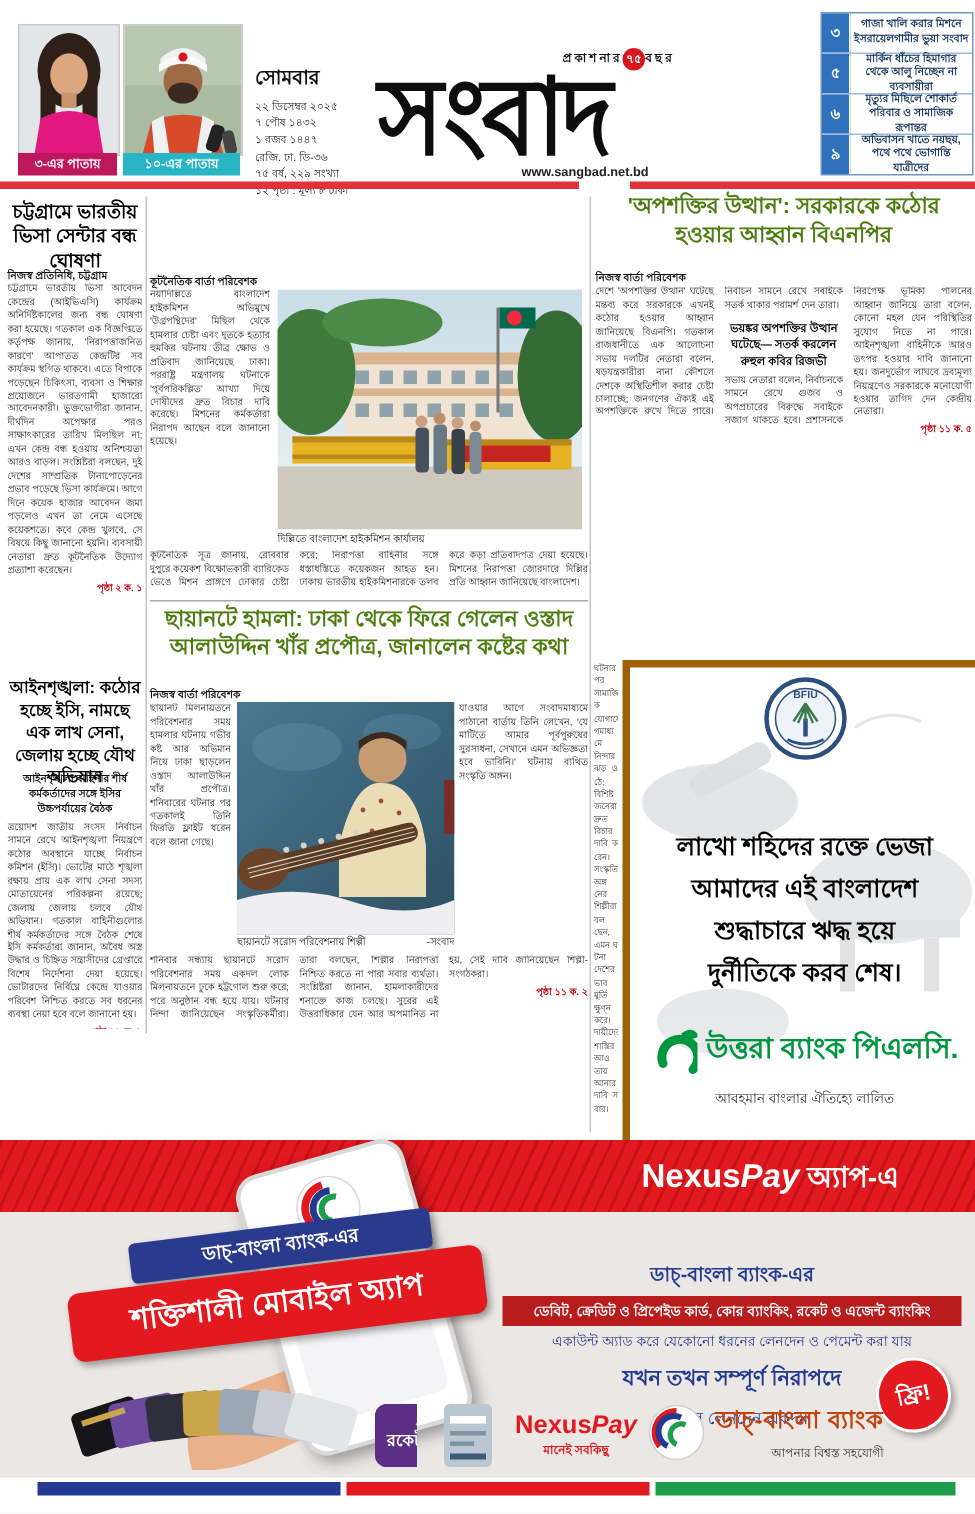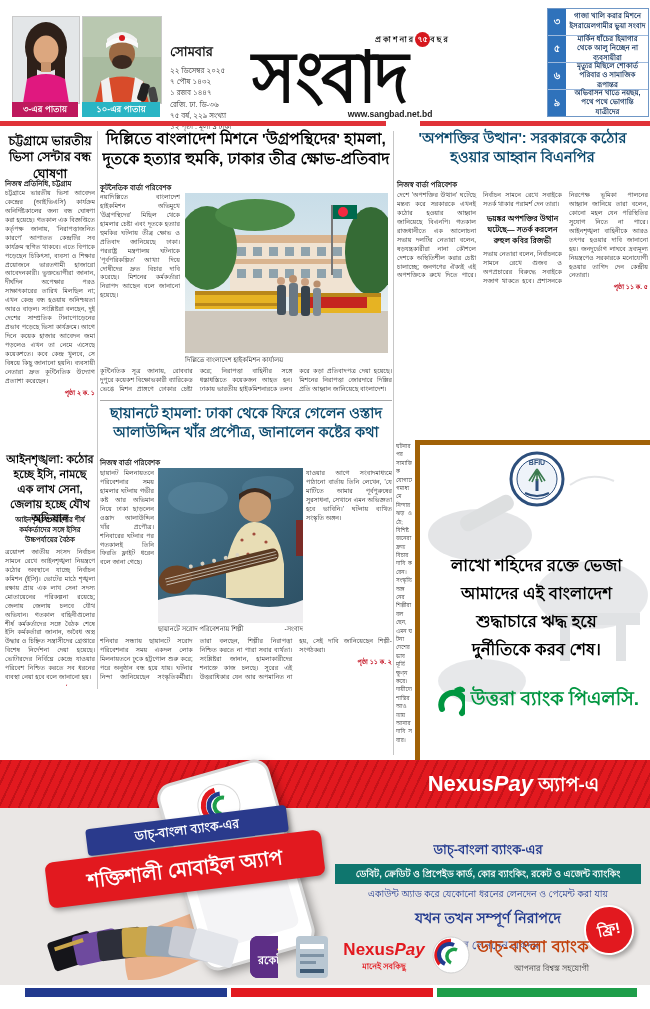--- a/index.html
+++ b/index.html
@@ -20,21 +20,21 @@
   .idx{border:1px solid #6f97c6;background:#fff;}
   .idx-row{display:flex;border-bottom:1px solid #9db9dc;height:26px;}
   .idx-row:last-child{border-bottom:none;}
   .idx-num{width:18px;background:#2f72bb;color:#fff;font-size:10px;font-weight:bold;
            display:flex;align-items:center;justify-content:center;border-right:1px solid #fff;}
   .idx-txt{flex:1;padding:1px 2px;font-size:7.1px;font-weight:bold;color:#16355e;
            text-align:center;line-height:1.35;display:flex;align-items:center;justify-content:center;}
   .redbar{background:#e03238;height:5px;}
   
   .h-xl{font-size:15.5px;font-weight:bold;text-align:center;line-height:1.3;color:#000;}
-  .h-lg{font-size:14.5px;font-weight:bold;text-align:center;line-height:1.3;color:#0c4a6e;}
+  .h-lg{font-size:14.5px;font-weight:bold;text-align:center;line-height:1.3;color:#4d7c0f;}
   .h-md{font-size:12.5px;font-weight:bold;text-align:center;line-height:1.3;color:#000;}
   .h-sm{font-size:11px;font-weight:bold;text-align:center;line-height:1.35;color:#000;}
   .byline{font-size:7px;font-weight:bold;color:#111;}
   .subhead{font-size:7px;font-weight:bold;text-align:center;color:#111;line-height:1.4;}
   .bt{font-size:6.3px;line-height:1.42;text-align:justify;color:#222;overflow:hidden;}
   .cols3{column-count:3;column-gap:7px;}
   .marker{display:block;text-align:right;color:#c00415;font-weight:bold;font-size:6.4px;margin-top:2px;}
   .quote{font-size:7.6px;font-weight:bold;text-align:center;line-height:1.45;color:#000;
          margin:4px 0;break-inside:avoid;}
   .caption{font-size:6.6px;color:#111;line-height:1.3;}
@@ -51,21 +51,21 @@
      background-image:repeating-linear-gradient(115deg,rgba(120,0,8,.28) 0 2px,rgba(0,0,0,0) 2px 9px);}
   .dbbl-gray{background:#eae7e5;}
   .nexus-head{color:#fff;font-size:22px;font-weight:bold;white-space:nowrap;}
   .nexus-head .pay{font-style:italic;font-weight:900;}
   .nexus-head .app{font-size:19px;font-weight:900;}
   .ribbon{color:#fff;font-weight:bold;text-align:center;box-shadow:2px 3px 5px rgba(0,0,0,.35);}
   .ribbon-blue{background:#2a3a8c;font-size:12.5px;line-height:27px;border-radius:4px;}
   .ribbon-red{background:#e2191f;font-size:20px;line-height:46px;border-radius:8px;}
   .r-navy{color:#223a8f;}
   .r1{font-size:13px;font-weight:bold;text-align:center;}
-  .rbar{background:#0f766e;color:#fff;font-size:9.3px;font-weight:bold;text-align:center;padding:2.5px 3px;}
+  .rbar{background:#b91c1c;color:#fff;font-size:9.3px;font-weight:bold;text-align:center;padding:2.5px 3px;}
   .r2{font-size:9.3px;text-align:center;margin-top:3px;}
   .r3{font-size:14px;font-weight:bold;text-align:center;margin-top:5px;}
   .r4{font-size:11px;text-align:center;margin-top:6px;}
   .free-badge{width:46px;height:46px;border-radius:50%;background:#e2191f;border:2px solid #fff;
       color:#fff;font-weight:900;font-size:15px;display:flex;align-items:center;justify-content:center;
       transform:rotate(-12deg);box-shadow:2px 3px 4px rgba(0,0,0,.3);}
   .phone{background:#fff;border-radius:16px;border:3px solid #d8d8d8;
       box-shadow:3px 5px 10px rgba(0,0,0,.35);transform:rotate(-16deg);}
   .rocket-logo{background:#5d2e86;border-radius:8px;color:#fff;font-weight:bold;font-size:11px;
       display:flex;align-items:center;justify-content:center;}
@@ -112,21 +112,21 @@
   </div>
   <div class="abs teaser-label" style="left:82px;top:102px;width:78px;height:15px;background:#2ab5c4;">১০-এর পাতায়</div>
 
   <div class="abs dateblock" style="left:170px;top:42px;width:86px;">
     <div class="day">সোমবার</div>
     <div>২২ ডিসেম্বর ২০২৫</div>
     <div>৭ পৌষ ১৪৩২</div>
     <div>১ রজব ১৪৪৭</div>
     <div>রেজি. ঢা. ডি-৩৬</div>
     <div>৭৫ বর্ষ, ২২৯ সংখ্যা</div>
-    <div>১২ পৃষ্ঠা : মূল্য 3 টাকা</div>
+    <div>১২ পৃষ্ঠা : মূল্য ৮ টাকা</div>
   </div>
 
   <div class="abs anniv" style="left:375px;top:32px;">
     <span>প্রকাশনার</span><span class="badge">৭৫</span><span>বছর</span>
   </div>
   <div class="abs masthead" style="left:252px;top:42px;">সংবাদ</div>
   <div class="abs website" style="left:325px;top:109px;width:130px;">www.sangbad.net.bd</div>
 
   <div class="abs idx" style="left:547px;top:8px;width:100px;">
     <div class="idx-row">
@@ -160,21 +160,20 @@
     <span>চট্টগ্রামে ভারতীয় ভিসা আবেদন কেন্দ্রের (আইভিএসি) কার্যক্রম অনির্দিষ্টকালের জন্য বন্ধ ঘোষণা করা হয়েছে। গতকাল এক বিজ্ঞপ্তিতে কর্তৃপক্ষ জানায়, 'নিরাপত্তাজনিত কারণে' আপাতত কেন্দ্রটির সব কার্যক্রম স্থগিত থাকবে। এতে বিপাকে পড়েছেন চিকিৎসা, ব্যবসা ও শিক্ষার প্রয়োজনে ভারতগামী হাজারো আবেদনকারী। ভুক্তভোগীরা জানান, দীর্ঘদিন অপেক্ষার পরও সাক্ষাৎকারের তারিখ মিলছিল না; এখন কেন্দ্র বন্ধ হওয়ায় অনিশ্চয়তা আরও বাড়ল। সংশ্লিষ্টরা বলছেন, দুই দেশের সাম্প্রতিক টানাপোড়েনের প্রভাব পড়েছে ভিসা কার্যক্রমে। আগে দিনে কয়েক হাজার আবেদন জমা পড়লেও এখন তা নেমে এসেছে কয়েকশতে। কবে কেন্দ্র খুলবে, সে বিষয়ে কিছু জানানো হয়নি। ব্যবসায়ী নেতারা দ্রুত কূটনৈতিক উদ্যোগ প্রত্যাশা করেছেন।</span>
     <span class="marker">পৃষ্ঠা ২ ক. ১</span>
   </div>
   <div class="abs h-sm" style="left:5px;top:452px;width:90px;">আইনশৃঙ্খলা: কঠোর হচ্ছে ইসি, নামছে এক লাখ সেনা, জেলায় হচ্ছে যৌথ অভিযান</div>
   <div class="abs subhead" style="left:5px;top:515px;width:90px;">আইনশৃঙ্খলা বাহিনীর শীর্ষ কর্মকর্তাদের সঙ্গে ইসির উচ্চপর্যায়ের বৈঠক</div>
   <div class="abs bt" style="left:5px;top:548px;width:90px;height:138px;">
     <span>ত্রয়োদশ জাতীয় সংসদ নির্বাচন সামনে রেখে আইনশৃঙ্খলা নিয়ন্ত্রণে কঠোর অবস্থানে যাচ্ছে নির্বাচন কমিশন (ইসি)। ভোটের মাঠে শৃঙ্খলা রক্ষায় প্রায় এক লাখ সেনা সদস্য মোতায়েনের পরিকল্পনা রয়েছে; জেলায় জেলায় চলবে যৌথ অভিযান। গতকাল বাহিনীগুলোর শীর্ষ কর্মকর্তাদের সঙ্গে বৈঠক শেষে ইসি কর্মকর্তারা জানান, অবৈধ অস্ত্র উদ্ধার ও চিহ্নিত সন্ত্রাসীদের গ্রেপ্তারে বিশেষ নির্দেশনা দেয়া হয়েছে। ভোটারদের নির্বিঘ্নে কেন্দ্রে যাওয়ার পরিবেশ নিশ্চিত করতে সব ধরনের ব্যবস্থা নেয়া হবে বলে জানানো হয়।</span>
     <span class="marker">পৃষ্ঠা ১১ ক. ১</span>
   </div>
 
-  <div class="abs h-xl" style="left:100px;top:129px;width:292px;">দিল্লিতে বাংলাদেশ মিশনে 'উগ্রপন্থিদের' হামলা, দূতকে হত্যার হুমকি, ঢাকার তীব্র ক্ষোভ-প্রতিবাদ</div>
   <div class="abs byline" style="left:100px;top:182px;">কূটনৈতিক বার্তা পরিবেশক</div>
   <div class="abs bt" style="left:100px;top:193px;width:80px;height:160px;">নয়াদিল্লিতে বাংলাদেশ হাইকমিশন অভিমুখে 'উগ্রপন্থিদের' মিছিল থেকে হামলার চেষ্টা এবং দূতকে হত্যার হুমকির ঘটনায় তীব্র ক্ষোভ ও প্রতিবাদ জানিয়েছে ঢাকা। পররাষ্ট্র মন্ত্রণালয় ঘটনাকে 'পূর্বপরিকল্পিত' আখ্যা দিয়ে দোষীদের দ্রুত বিচার দাবি করেছে। মিশনের কর্মকর্তারা নিরাপদ আছেন বলে জানানো হয়েছে।</div>
 
   <div class="abs" style="left:185px;top:193px;width:203px;height:160px;">
     <svg width="203" height="160">
       <defs>
         <linearGradient id="sky" x1="0" y1="0" x2="0" y2="1">
           <stop offset="0" stop-color="#c8dde8"></stop>
             <stop offset="1" stop-color="#eef3f2"></stop>
         </linearGradient>
@@ -323,20 +322,21 @@
     <div class="abs ad-lines" style="left:8px;top:136px;width:217px;">আমাদের এই বাংলাদেশ</div>
     <div class="abs ad-lines" style="left:8px;top:164px;width:217px;">শুদ্ধাচারে ঋদ্ধ হয়ে</div>
     <div class="abs ad-lines" style="left:8px;top:192px;width:217px;">দুর্নীতিকে করব শেষ।</div>
     <div class="abs" style="left:14px;top:238px;width:205px;display:flex;align-items:center;justify-content:center;gap:6px;">
       <svg width="34" height="34">
         <path d="M8,26 a12,12 0 1,1 20,4" stroke="#009640" stroke-width="6" fill="none" stroke-linecap="round"></path>
         <path d="M20,6 q8,-6 12,2 q-8,4 -12,-2" fill="#009640"></path>
       </svg>
       <span class="uttara-name">উত্তরা ব্যাংক পিএলসি.</span>
     </div>
+    <div class="abs uttara-tag" style="left:14px;top:278px;width:205px;">আবহমান বাংলার ঐতিহ্যে লালিত</div>
   </div>
 
   <div class="abs dbbl-gray" style="left:0;top:806px;width:650px;height:179px;"></div>
   <div class="abs dbbl-red" style="left:0;top:760px;width:650px;height:48px;"></div>
   <div class="abs nexus-head" style="left:396px;top:770px;width:235px;text-align:center;">
     <span>Nexus</span><span class="pay">Pay</span><span class="app"> অ্যাপ-এ</span>
   </div>
 
   <svg class="abs" style="left:108px;top:852px;" width="200" height="128">
     <path d="M20,128 Q10,92 34,80 L150,36 Q176,30 182,50 Q186,68 166,76 L70,118 Q45,130 20,128 Z" fill="#e9b18c"></path>

